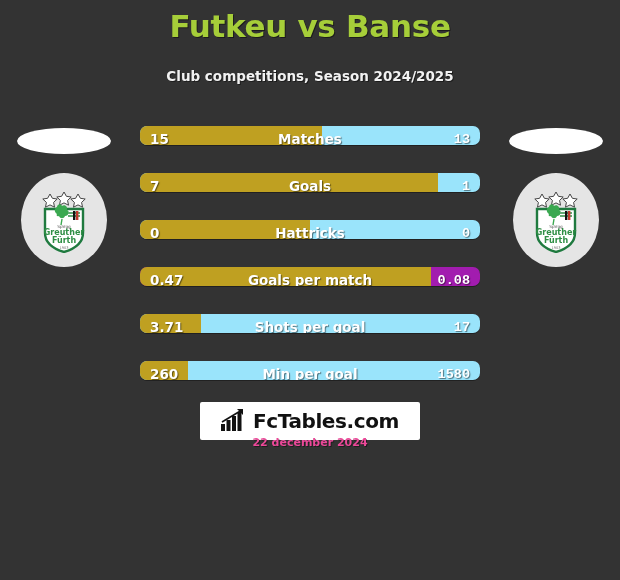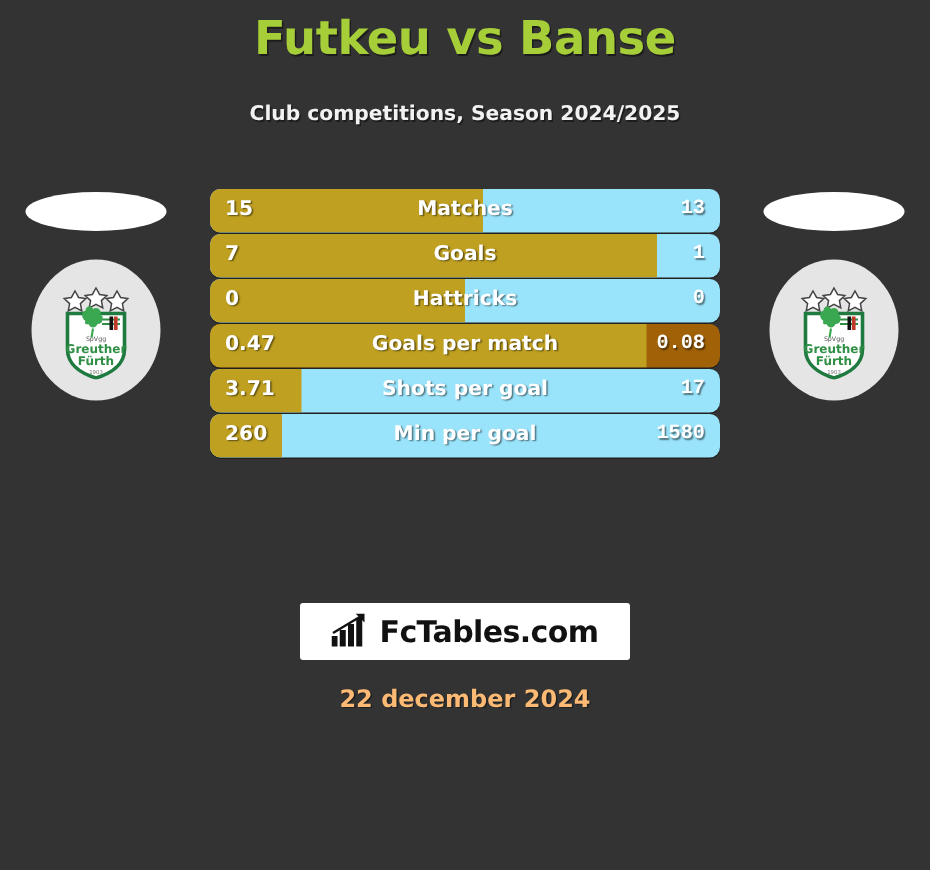--- a/index.html
+++ b/index.html
@@ -78,22 +78,22 @@
 
   
   .stats {
     position: absolute;
     left: 140px;
     top: 126px;
     width: 340px;
   }
   .stat-row {
     position: relative;
-    height: 29px;
-    margin-bottom: 1px;
+    height: 19px;
+    margin-bottom: 28px;
     border-radius: 7px;
     overflow: hidden;
     background: #9ae4fb;
     box-shadow: 0 1px 0 rgba(0,0,0,0.35);
   }
   .stat-fill {
     position: absolute;
     left: 0;
     top: 0;
     bottom: 0;
@@ -139,26 +139,26 @@
   .fctables-text {
     color: #111111;
     font-size: 20px;
     font-weight: bold;
     font-family: "DejaVu Sans", sans-serif;
     letter-spacing: -0.4px;
   }
 
   .date {
     position: absolute;
-    top: 456px;
-    left: 0;
-    width: 620px;
-    text-align: center;
-    color: #fdba74;
-    font-size: 16px;
+    top: 436px;
+    left: 0;
+    width: 620px;
+    text-align: center;
+    color: #ec4899;
+    font-size: 11px;
     font-weight: bold;
     font-family: "DejaVu Sans", sans-serif;
     text-shadow: 1px 1px 0 rgba(0,0,0,0.4);
   }
 </style>
 </head>
 <body style="background: rgb(51, 51, 51);">
 
 <div class="page">
 
@@ -236,21 +236,21 @@
       <div class="stat-away">1</div>
     </div>
 
     <div class="stat-row" style="background: rgb(154, 228, 251);">
       <div class="stat-fill" style="width: 50%; background: rgb(191, 160, 33);"></div>
       <div class="stat-home">0</div>
       <div class="stat-label">Hattricks</div>
       <div class="stat-away">0</div>
     </div>
 
-    <div class="stat-row" style="background: #a16207;">
+    <div class="stat-row" style="background: #a21caf;">
       <div class="stat-fill" style="width: 85.5%; background: rgb(191, 160, 33);"></div>
       <div class="stat-home">0.47</div>
       <div class="stat-label">Goals per match</div>
       <div class="stat-away">0.08</div>
     </div>
 
     <div class="stat-row" style="background: rgb(154, 228, 251);">
       <div class="stat-fill" style="width: 17.9%; background: rgb(191, 160, 33);"></div>
       <div class="stat-home">3.71</div>
       <div class="stat-label">Shots per goal</div>

